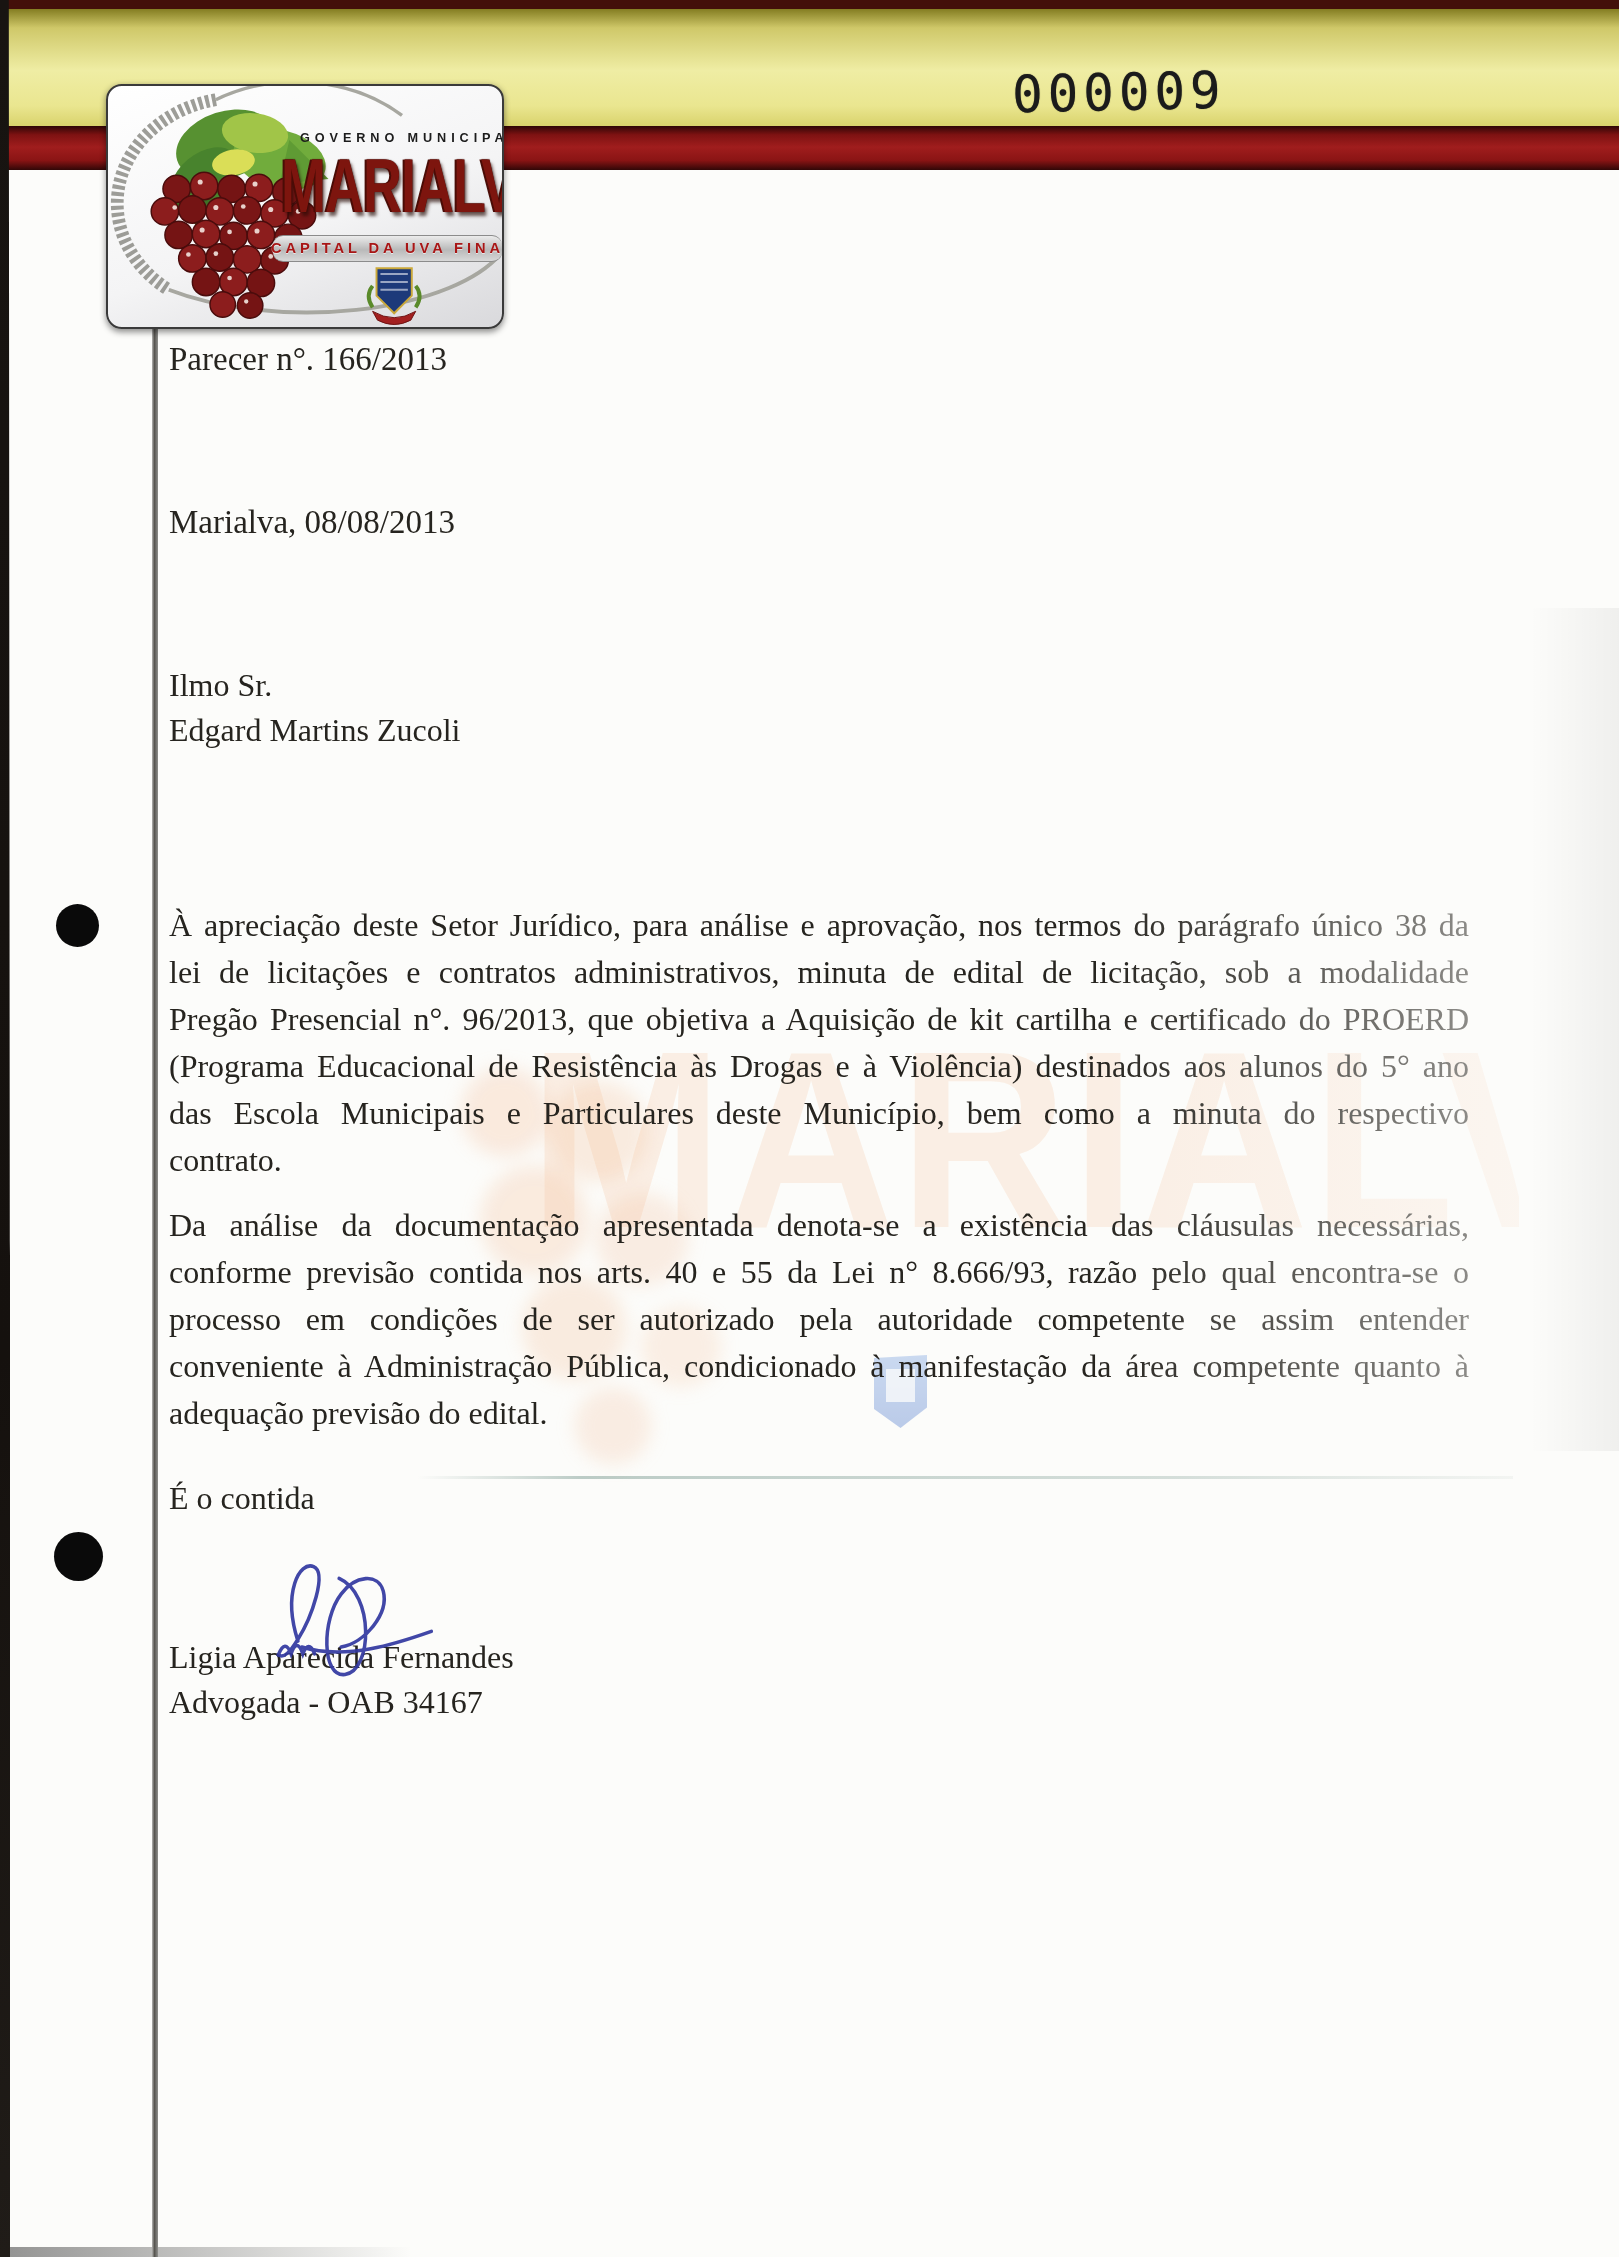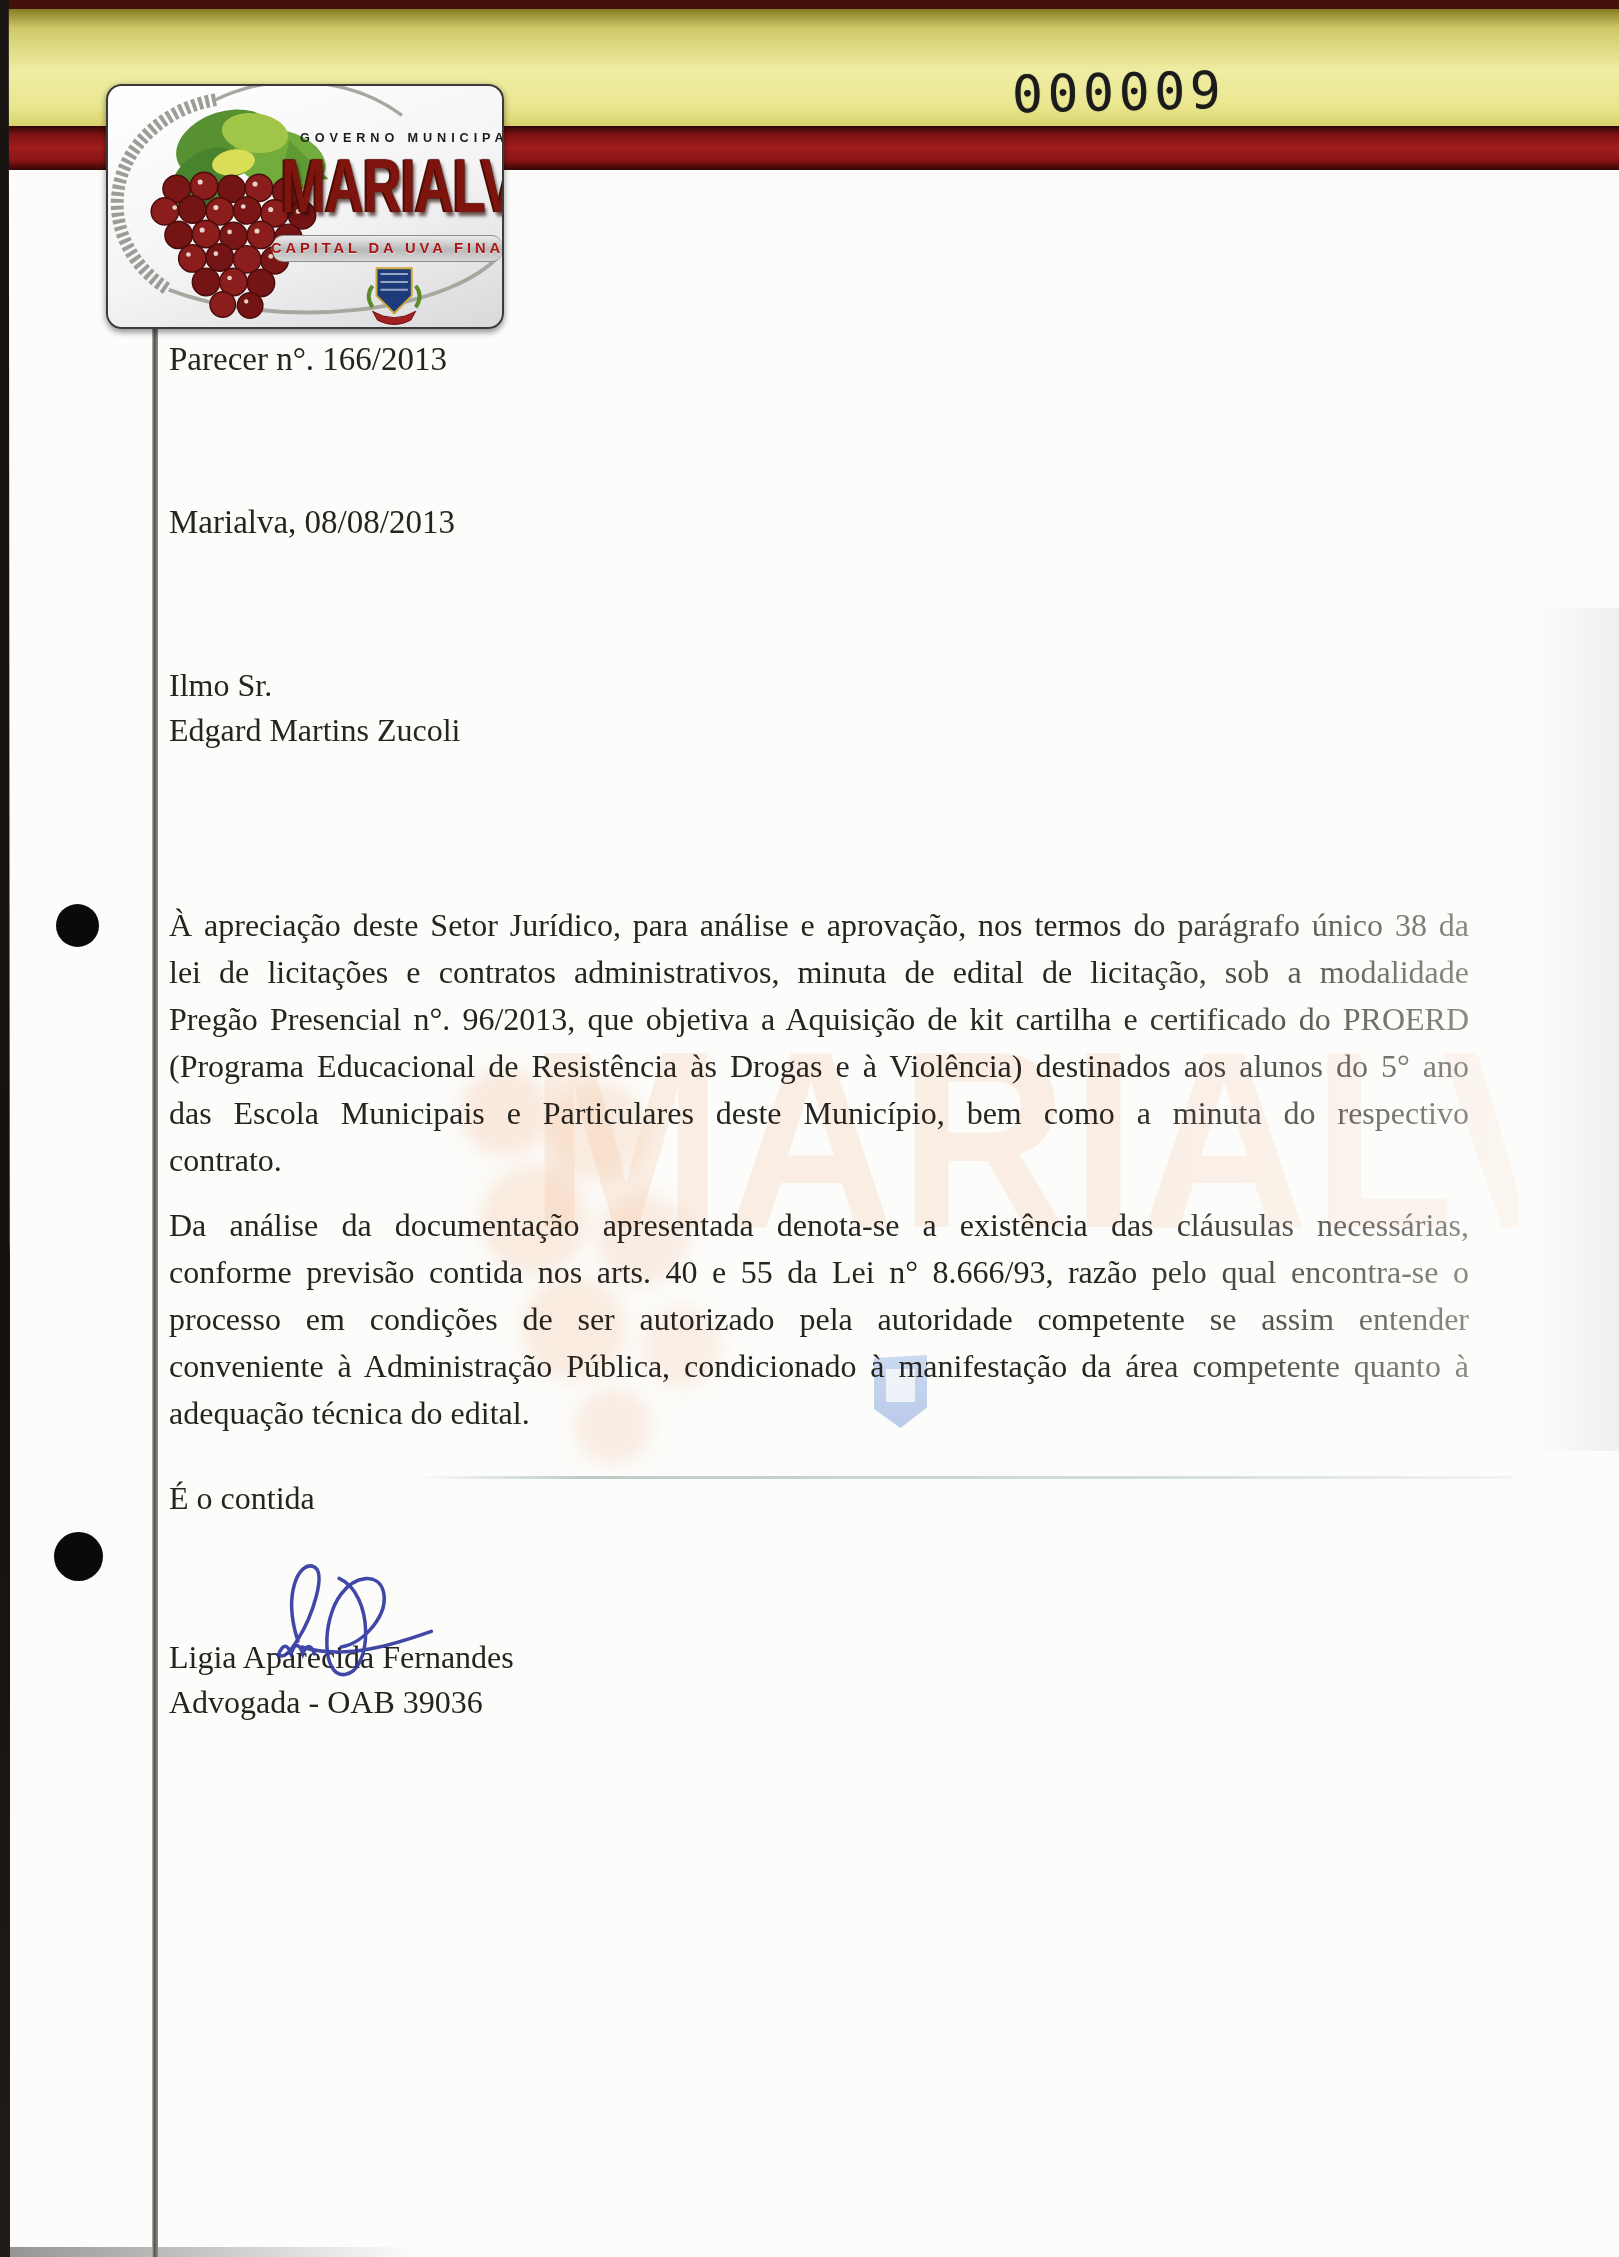--- a/index.html
+++ b/index.html
@@ -209,34 +209,34 @@
   <div class="jline">(Programa Educacional de Resistência às Drogas e à Violência) destinados aos alunos do 5° ano</div>
   <div class="jline">das Escola Municipais e Particulares deste Município, bem como a minuta do respectivo</div>
   <div class="plain">contrato.</div>
 </div>
 
 <div class="abs txt para para-2">
   <div class="jline">Da análise da documentação apresentada denota-se a existência das cláusulas necessárias,</div>
   <div class="jline">conforme previsão contida nos arts. 40 e 55 da Lei n° 8.666/93, razão pelo qual encontra-se o</div>
   <div class="jline">processo em condições de ser autorizado pela autoridade competente se assim entender</div>
   <div class="jline">conveniente à Administração Pública, condicionado à manifestação da área competente quanto à</div>
-  <div class="plain">adequação técnica do edital.</div>
+  <div class="plain">adequação previsão do edital.</div>
 </div>
 
 <div class="abs fade-right"></div>
 
 <div class="abs txt closing">É o contida</div>
 
 <svg class="abs sig-scribble" viewBox="0 0 210 160">
   <g fill="none" stroke="#3238a0" stroke-width="3.6" stroke-linecap="round" opacity="0.92">
     <path d="M56,98 C40,48 58,16 72,22 C86,28 70,74 56,96 C48,109 42,116 36,112"></path>
     <path d="M36,112 q7,-17 13,-1 q6,-17 12,0 q6,-15 12,0"></path>
     <path d="M98,34 C134,50 132,128 104,132 C80,135 80,76 100,50 C114,31 138,28 143,47 C149,70 124,100 100,104"></path>
     <path d="M60,104 C105,118 158,100 192,88"></path>
   </g>
 </svg>
 
 <div class="abs txt sig-name">Ligia Aparecida Fernandes</div>
-<div class="abs txt sig-title">Advogada - OAB 39036</div>
+<div class="abs txt sig-title">Advogada - OAB 34167</div>
 
 <div class="abs left-edge"></div>
 <div class="abs bottom-smear"></div>
 
 
 </body></html>

